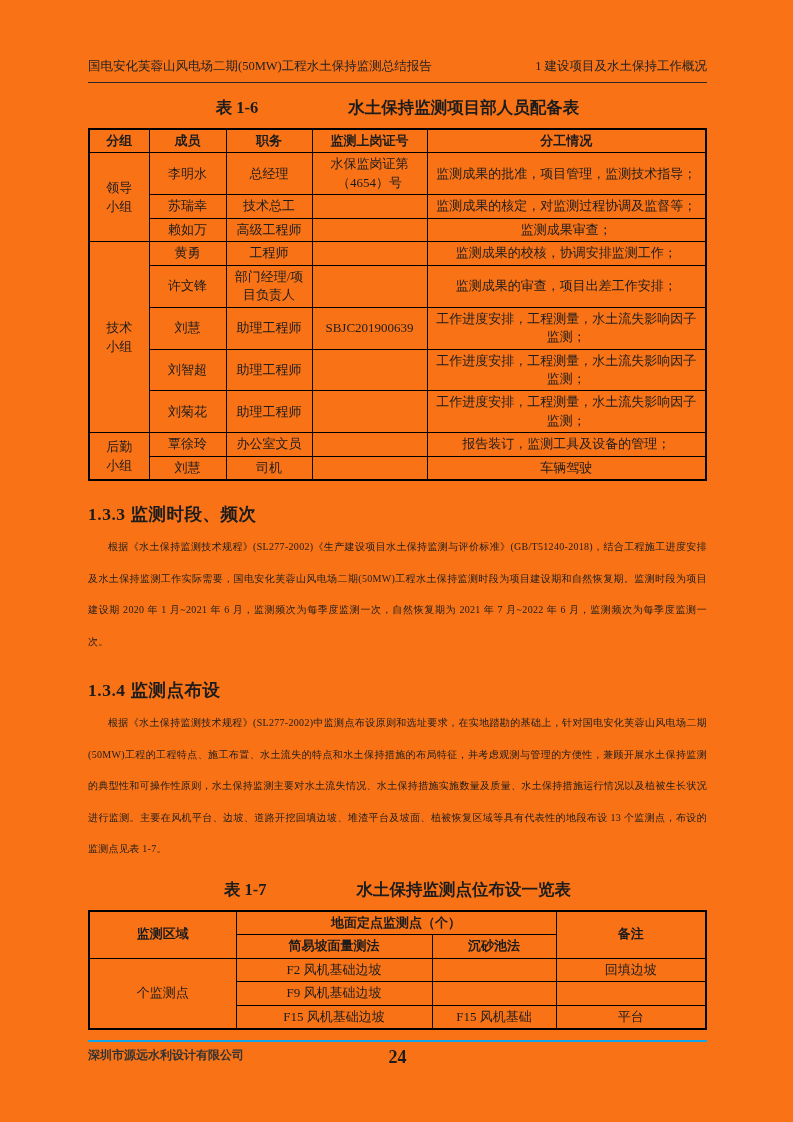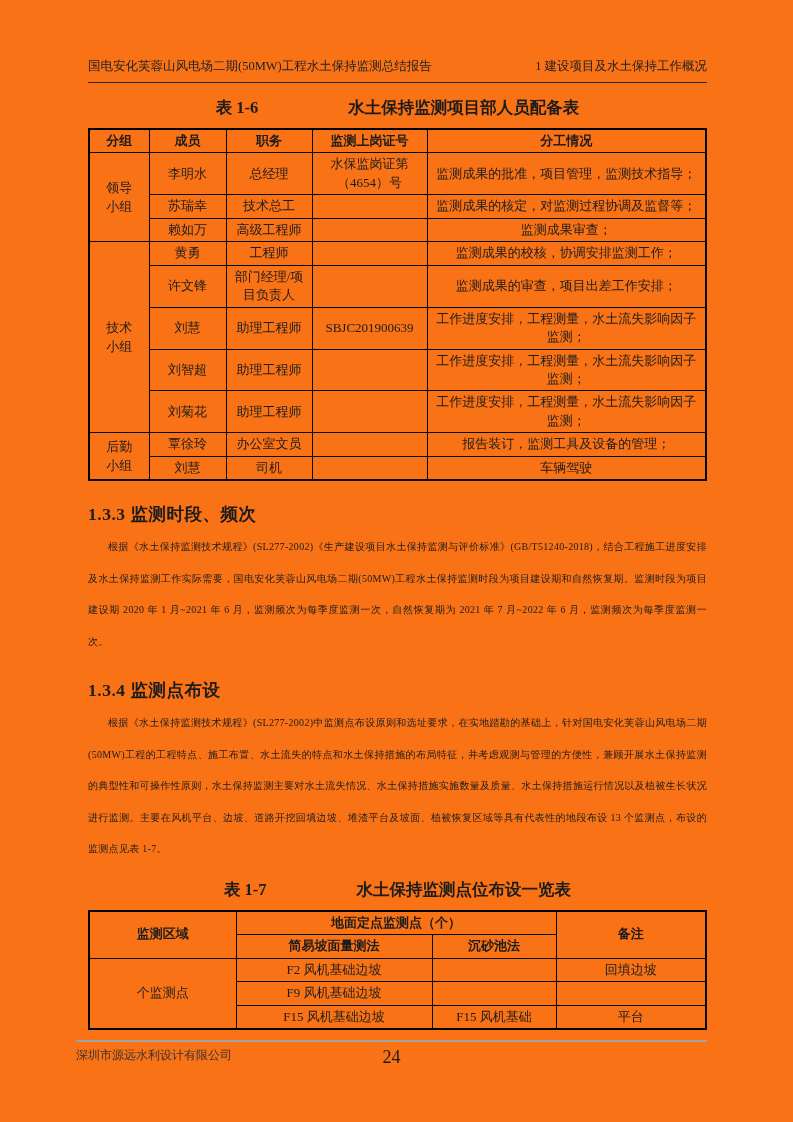--- a/index.html
+++ b/index.html
@@ -45,23 +45,24 @@
     letter-spacing: 0.5px;
   }
   
   .body-paragraph {
     font-size: 10px; line-height: 31.5px;
     text-align: justify; text-indent: 2em;
     letter-spacing: 0.3px;
   }
   
   .page-footer {
-    position: absolute; left: 76px; right: 86px; top: 1040px;
-    border-top: 2px solid #a3a3a3;
+    position: absolute; left: 88px; right: 86px; top: 1040px;
+    border-top: 2px solid #0ea5e9;
     padding-top: 5px;
+    font-weight: bold;
   }
   .footer-company { position: absolute; left: 0; top: 5px; font-size: 12px; color: #333; }
   .footer-page-number { display: block; text-align: center; font-size: 18px; }
   
   col.c-group { width: 60px; } col.c-member { width: 77px; }
   col.c-title { width: 86px; } col.c-cert { width: 115px; }
   col.c-duty  { width: auto; }
   
   col.c-region { width: 147px; } col.c-slope { width: 196px; }
   col.c-silt { width: 124px; } col.c-note { width: auto; }

